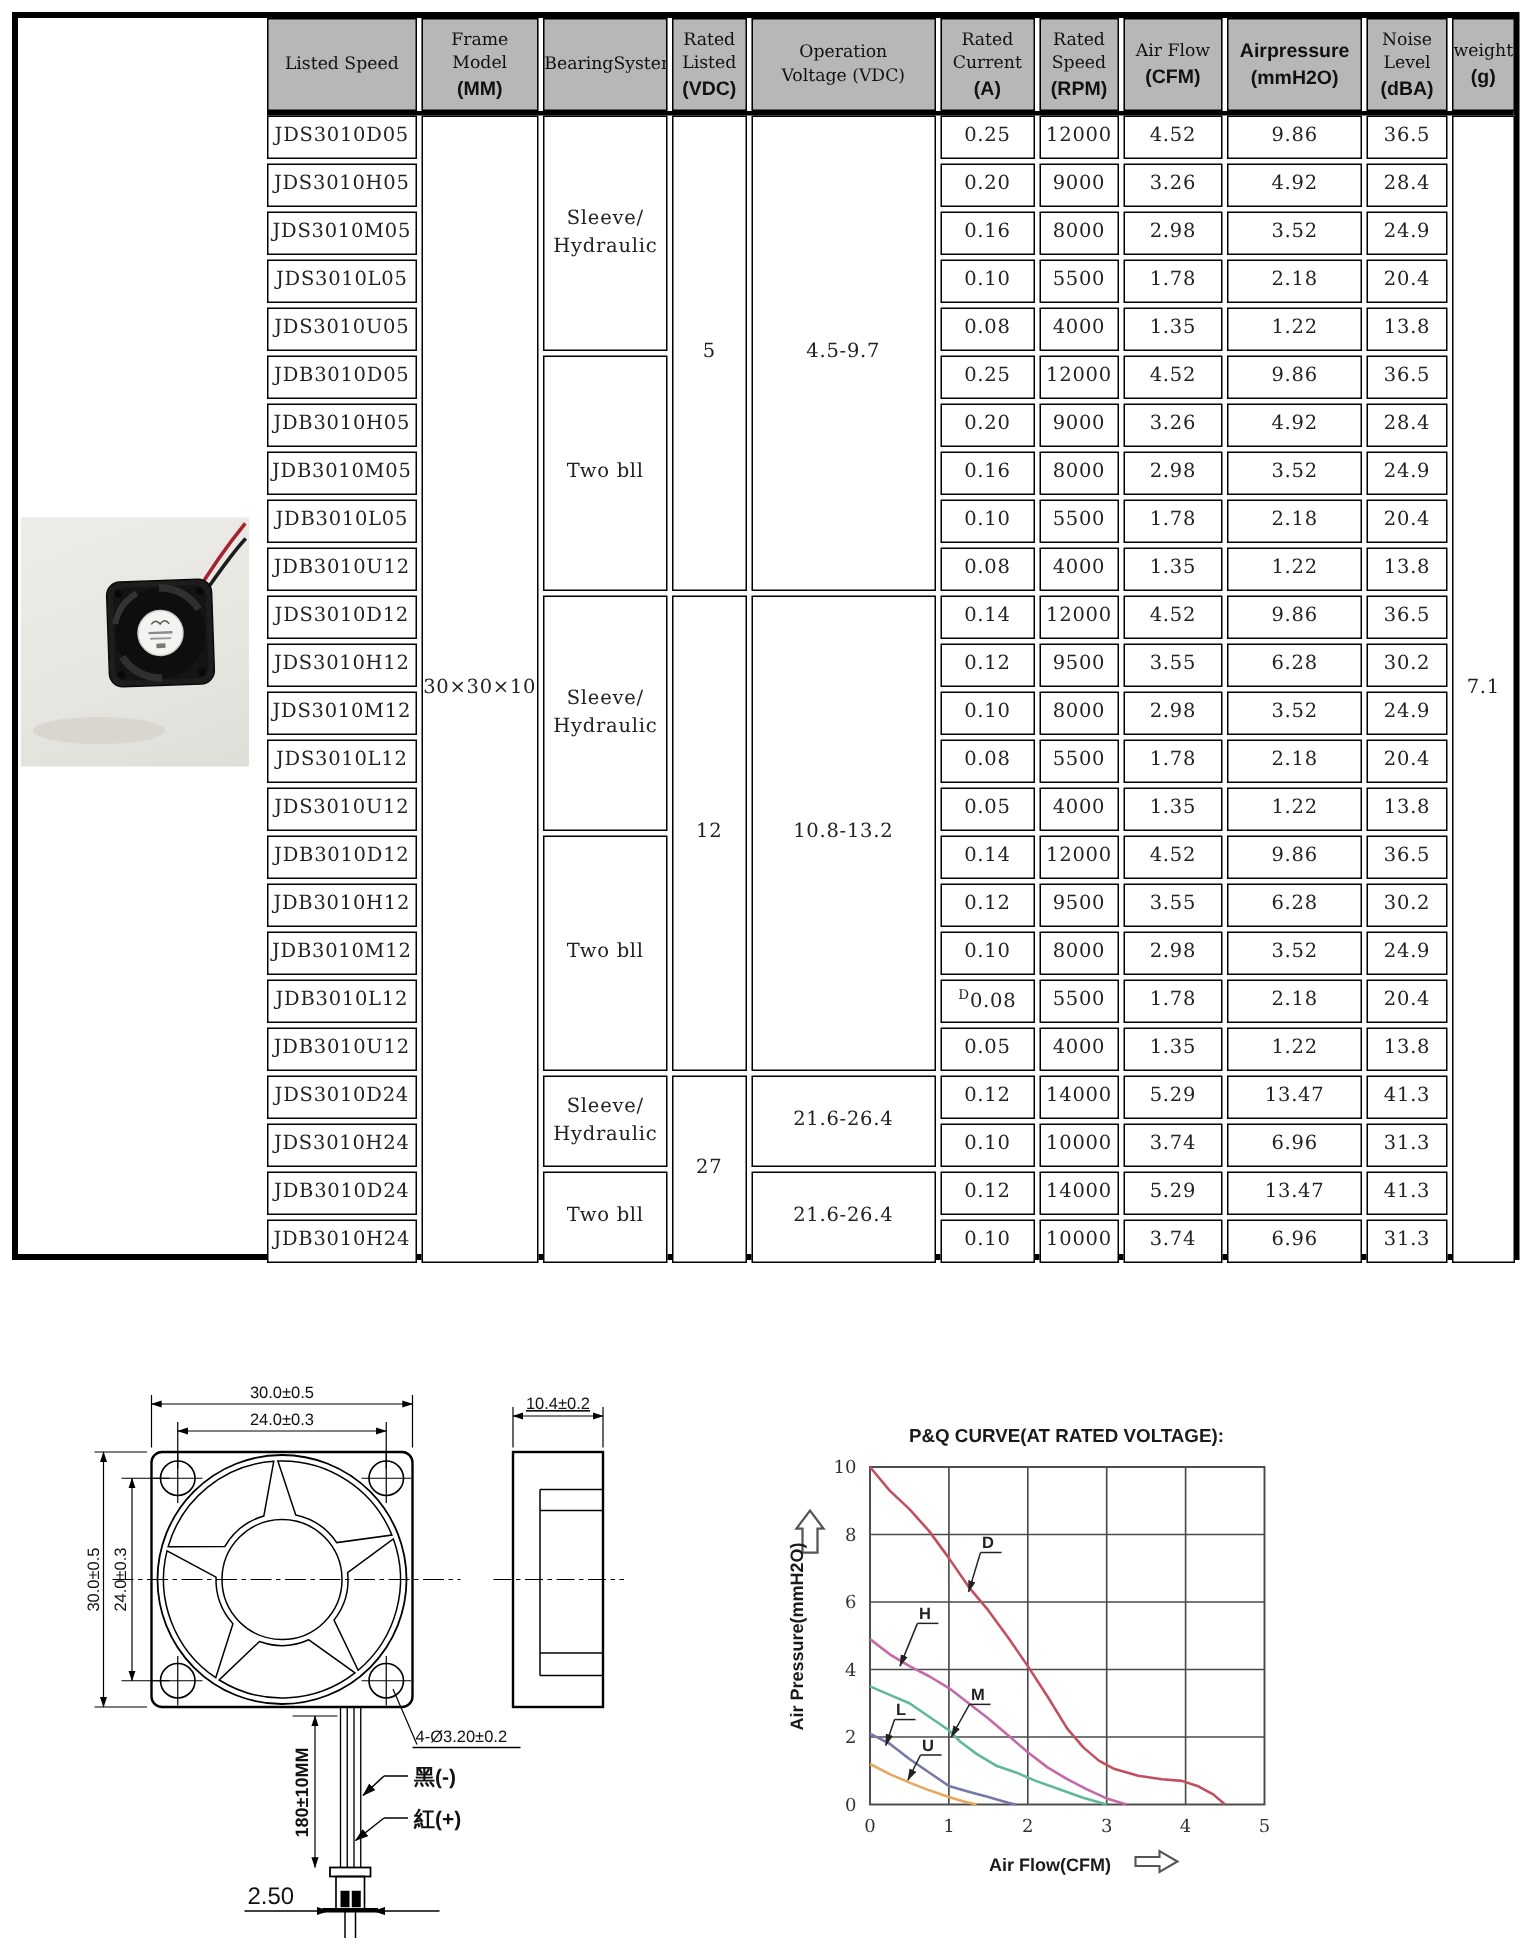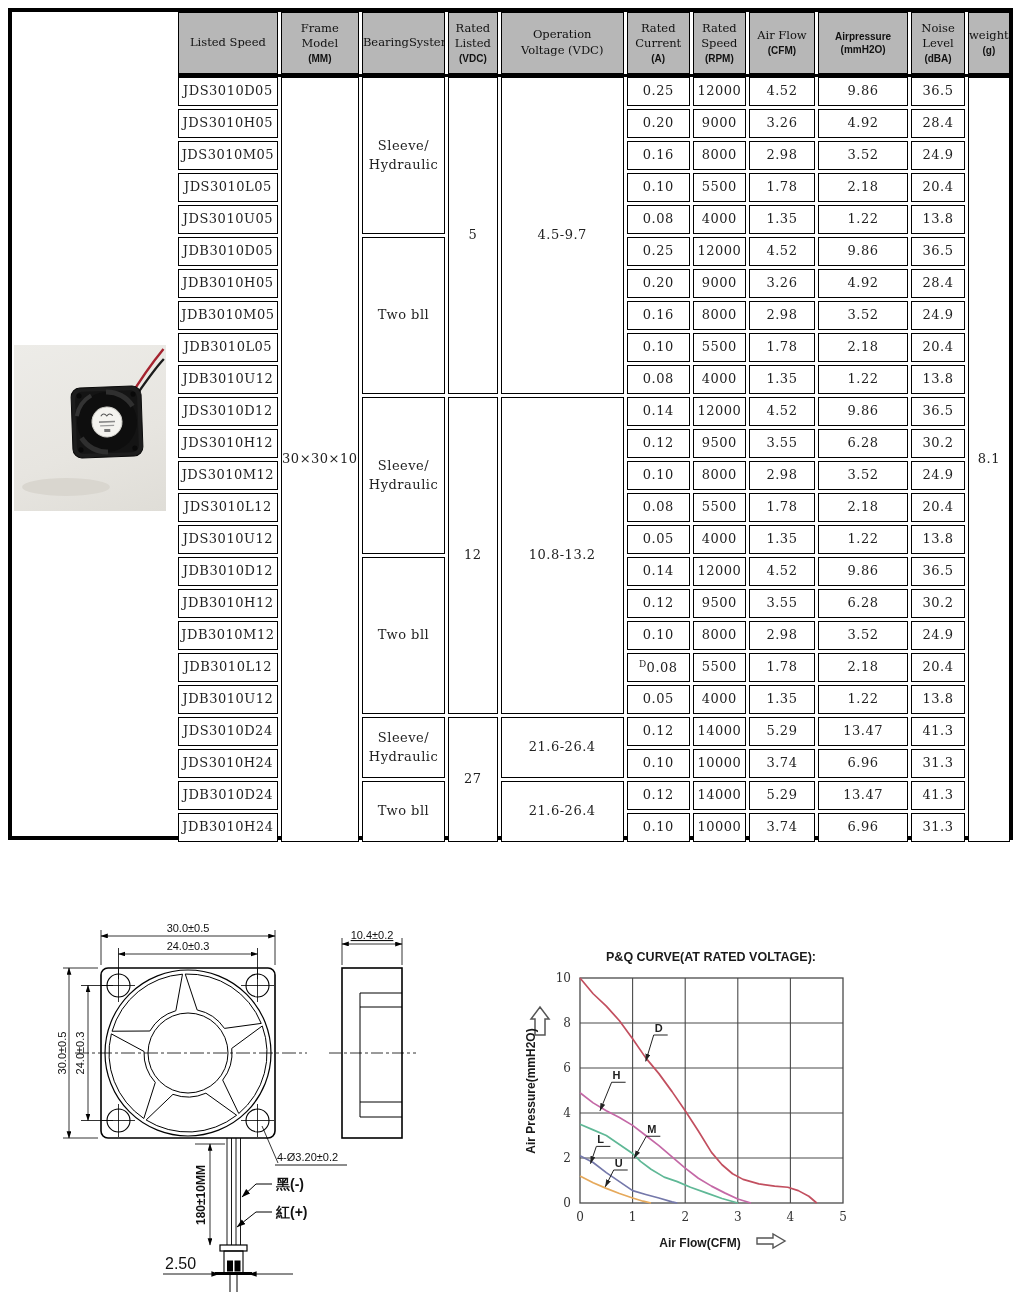--- a/index.html
+++ b/index.html
@@ -7,21 +7,21 @@
         font-family:"Liberation Sans",sans-serif;}
   
   #spec-box{position:absolute;left:8px;top:8px;width:1005px;height:832px;
             border:4px solid #000;box-sizing:border-box;background:#fff;}
   #spec-table{position:absolute;left:175px;top:9px;width:838px;height:826px;
               border-collapse:separate;border-spacing:3px;table-layout:fixed;}
   #spec-table th,#spec-table td{border:1px solid #000;background:#fff;text-align:center;
               vertical-align:middle;padding:0;overflow:hidden;}
   #spec-table th{background:#b7b7b7;font-family:"DejaVu Serif",serif;font-weight:normal;
               font-size:11.5px;color:#111;line-height:1.35;}
-  #spec-table th .unit{font-family:"Liberation Sans",sans-serif;font-weight:bold;font-size:10px;}
+  #spec-table th .unit{font-family:"Liberation Sans",sans-serif;font-weight:bold;font-size:13px;}
   #spec-table td{font-family:"DejaVu Serif",serif;font-size:13px;color:#222;
               letter-spacing:.5px;height:27px;line-height:1.4;}
   #spec-table td sup{font-size:9px;}
   #header-rule{position:absolute;left:178px;top:74px;width:831px;height:3px;background:#000;}
   
   #photo{position:absolute;left:14px;top:345px;width:152px;height:166px;
          background:linear-gradient(160deg,#edecE8 0%,#e7e5e0 60%,#dfddd7 100%);}
   
   #drawing{position:absolute;left:25px;top:895px;}
   #chart{position:absolute;left:495px;top:935px;}
@@ -136,21 +136,21 @@
           <td>JDS3010D05</td>
           <td rowspan="24">30×30×10</td>
           <td rowspan="5">Sleeve/<br>Hydraulic</td>
           <td rowspan="10">5</td>
           <td rowspan="10">4.5-9.7</td>
           <td>0.25</td>
           <td>12000</td>
           <td>4.52</td>
           <td>9.86</td>
           <td>36.5</td>
-          <td rowspan="24">8.1</td>
+          <td rowspan="24">7.1</td>
         </tr>
         <tr>
           <td>JDS3010H05</td>
           <td>0.20</td>
           <td>9000</td>
           <td>3.26</td>
           <td>4.92</td>
           <td>28.4</td>
         </tr>
         <tr>

